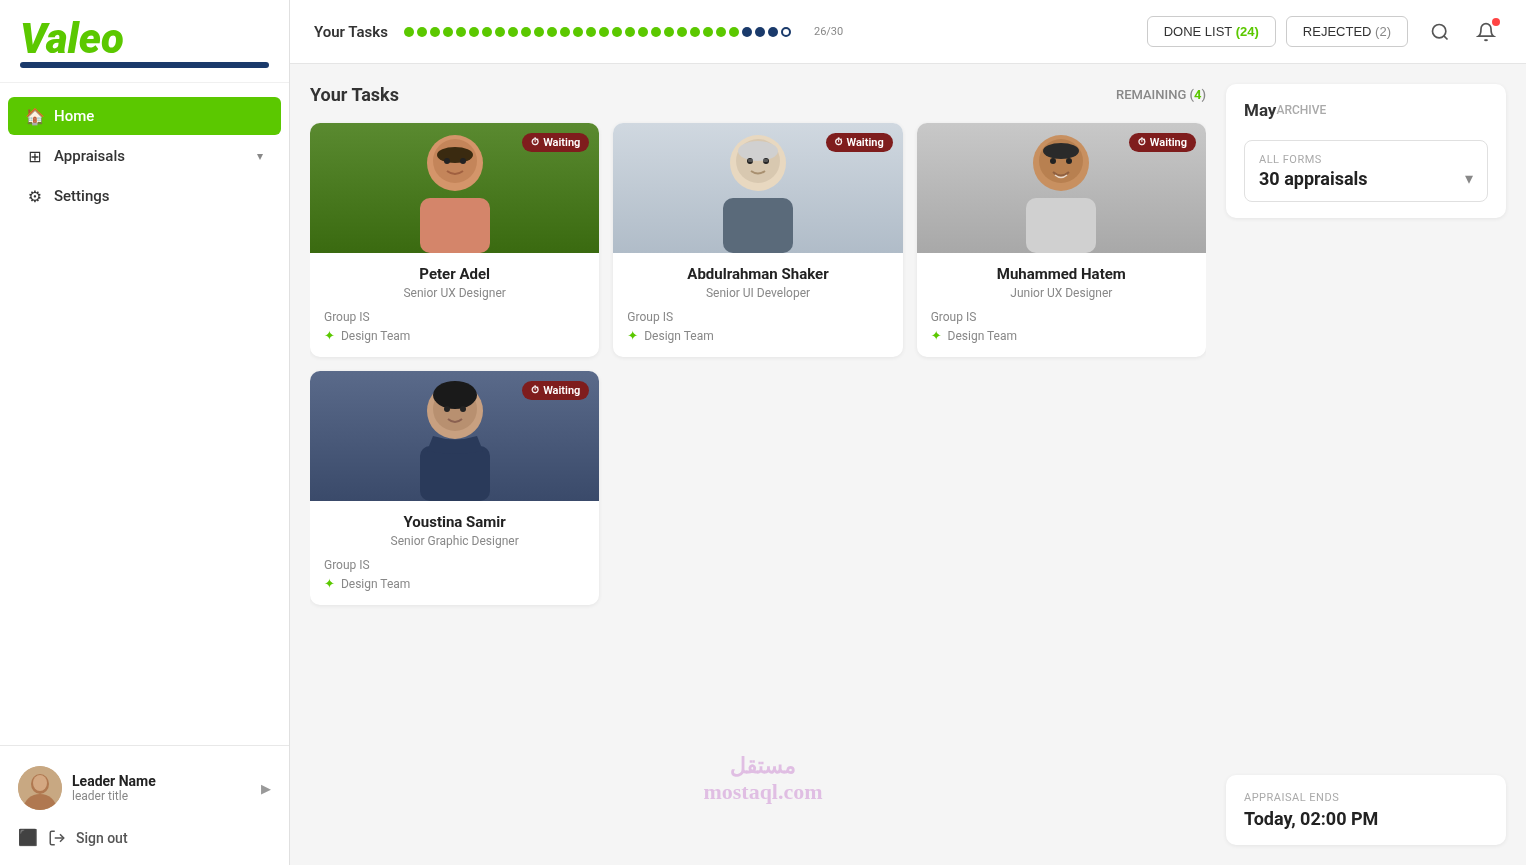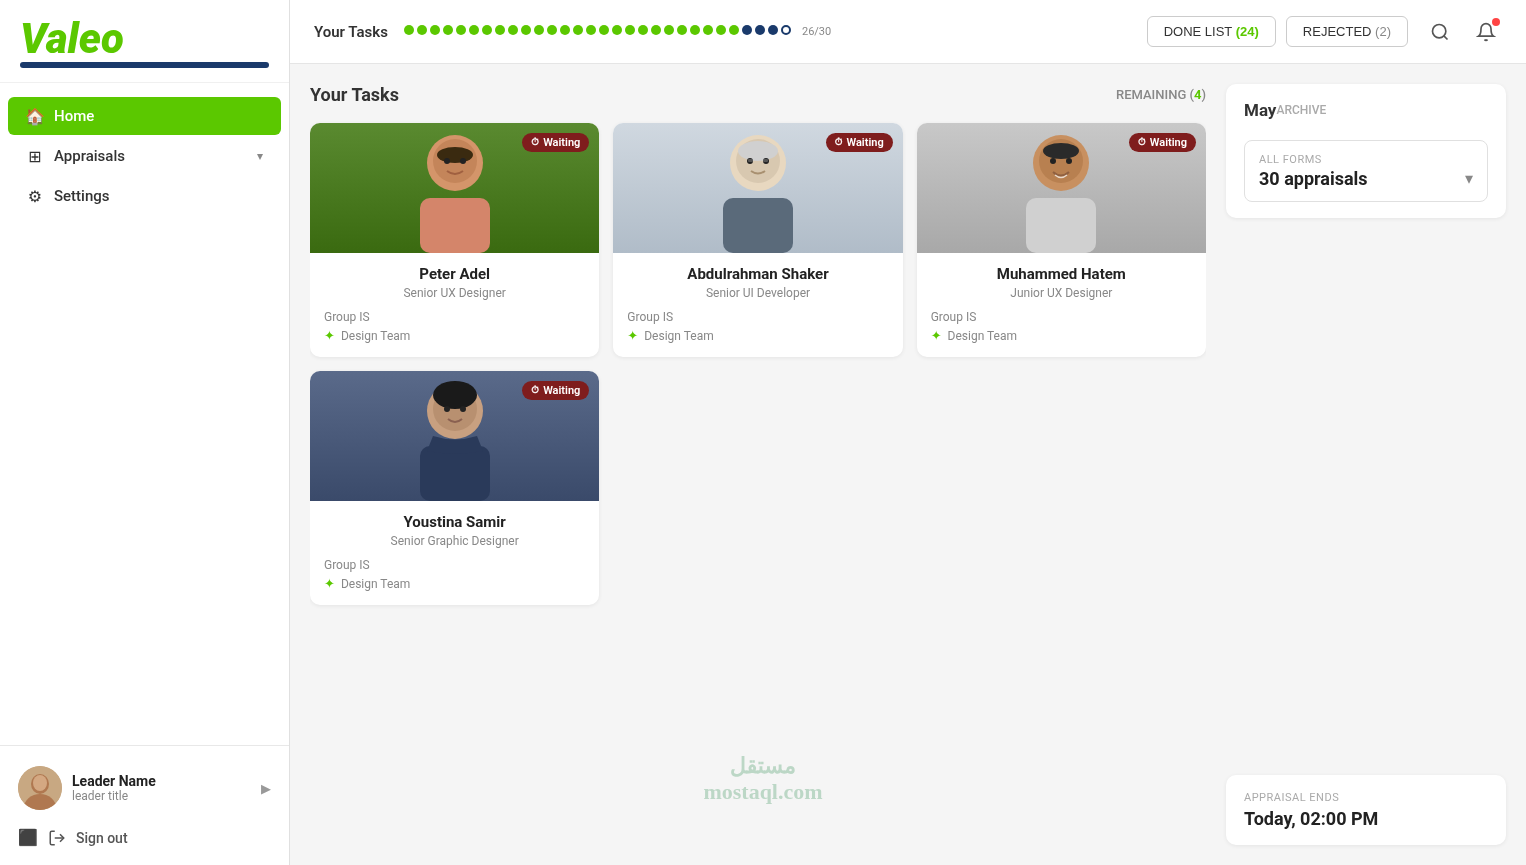--- a/index.html
+++ b/index.html
@@ -126,22 +126,22 @@
     }
     .topbar-title {
       font-size: 15px;
       font-weight: 600;
       color: #333;
       white-space: nowrap;
     }
     .progress-track {
       flex: 1;
       display: flex;
-      align-items: flex-start;
-      gap: 5px;
+      align-items: center;
+      gap: 17px;
       position: relative;
     }
     .progress-dots {
       display: flex;
       align-items: center;
       gap: 3px;
     }
     .dot {
       width: 10px;
       height: 10px;
@@ -459,21 +459,21 @@
       left: 50%;
       transform: translateX(-50%);
       opacity: 0.25;
       pointer-events: none;
       text-align: center;
       z-index: 10;
     }
     .watermark-text {
       font-size: 22px;
       font-weight: 700;
-      color: #15803d;
+      color: #a21caf;
       font-family: serif;
     }
   </style>
 </head>
 <body>
 
 <div class="sidebar">
   <div class="sidebar-logo">
     <div class="logo-text">Valeo</div>
     <div class="logo-underline"></div>

